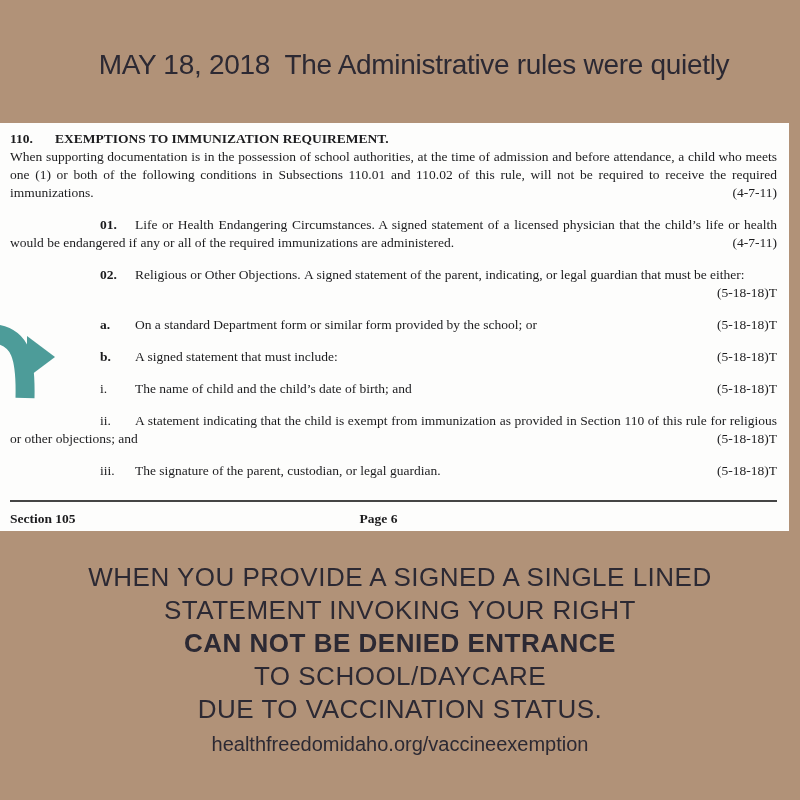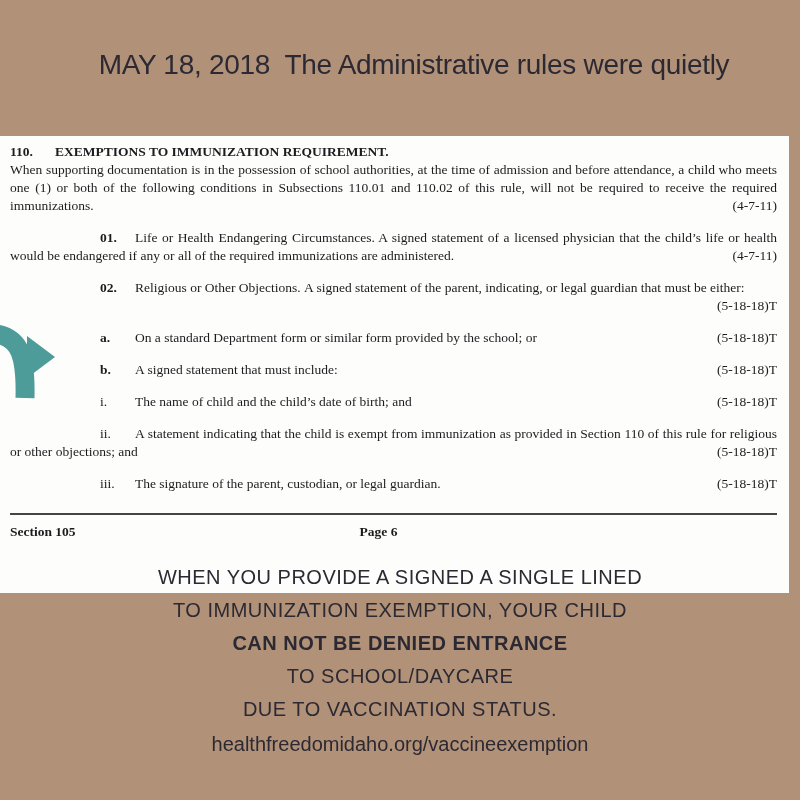--- a/index.html
+++ b/index.html
@@ -14,21 +14,21 @@
   .top-banner {
     height:130px; display:flex; flex-direction:column;
     justify-content:center; align-items:center; text-align:center;
     color:#2c2933; font-size:28px; line-height:40px;
     letter-spacing:-0.3px; font-weight:500;padding-left:28px;
   }
   .top-banner .head-line { white-space:pre-wrap; }
 
   
   .doc {
-    position:absolute; top:136px; left:0; width:789px; height:457px;
+    position:absolute; top:123px; left:0; width:789px; height:408px;
     background:#fdfdfc; color:#1c1c1e;
     font-family:"Liberation Serif", serif;
     font-size:13.5px; line-height:18px;
     padding:7px 12px 0 10px; overflow:hidden;
   }
   .doc p { text-align:justify; }
   .doc .cite { float:right; }
   .marker { display:inline-block; width:80px; }
   .h-marker { display:inline-block; width:45px; font-weight:bold; }
   .bm { font-weight:bold; }
@@ -44,21 +44,21 @@
 
   
   .arrow-wrap { position:absolute; left:0; top:302px; width:80px; height:110px; z-index:5; }
 
   
   .bottom-banner {
     position:absolute; top:545px; left:0; width:800px; height:255px;
     padding-top:16px; text-align:center; color:#2c2933;
   }
   .bottom-banner .b-line {
-    font-size:20px; line-height:33px; letter-spacing:0.5px; font-weight:500;
+    font-size:26px; line-height:33px; letter-spacing:0.5px; font-weight:500;
   }
   .bottom-banner .b-line.heavy { font-weight:700; }
   .bottom-banner .b-url { font-size:20px; line-height:30px; margin-top:3px; font-weight:400; }
 </style>
 </head>
 <body>
 
 <div class="page">
 
   <header class="top-banner">
@@ -123,20 +123,20 @@
 
   <div class="arrow-wrap">
     <svg width="80" height="110" viewBox="0 0 80 110" xmlns="http://www.w3.org/2000/svg">
       <path d="M -4 32 C 20 36, 26 54, 25 96" stroke="#4d9c99" stroke-width="19" fill="none"></path>
       <polygon points="27,34 27,76 55,55" fill="#4d9c99"></polygon>
     </svg>
   </div>
 
   <footer class="bottom-banner">
     <div class="b-line">WHEN YOU PROVIDE A SIGNED A SINGLE LINED</div>
-    <div class="b-line">TO IMMUNIZATION EXEMPTION, YOUR CHILD</div>
+    <div class="b-line">STATEMENT INVOKING YOUR RIGHT</div>
     <div class="b-line heavy">CAN NOT BE DENIED ENTRANCE</div>
     <div class="b-line">TO SCHOOL/DAYCARE</div>
     <div class="b-line">DUE TO VACCINATION STATUS.</div>
     <div class="b-url">healthfreedomidaho.org/vaccineexemption</div>
   </footer>
 
 </div>
 
 </body></html>

